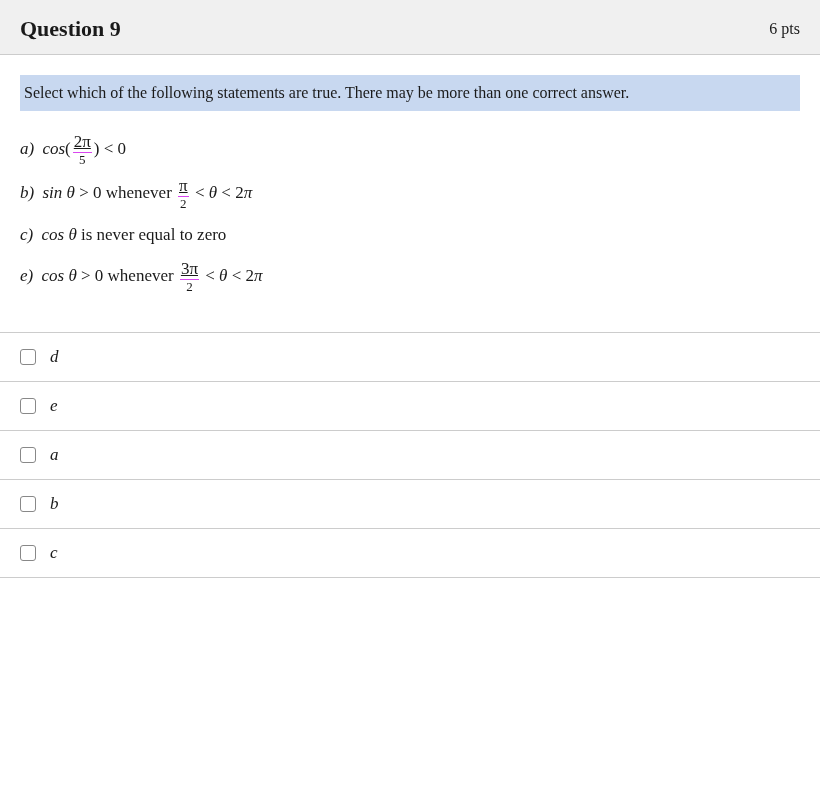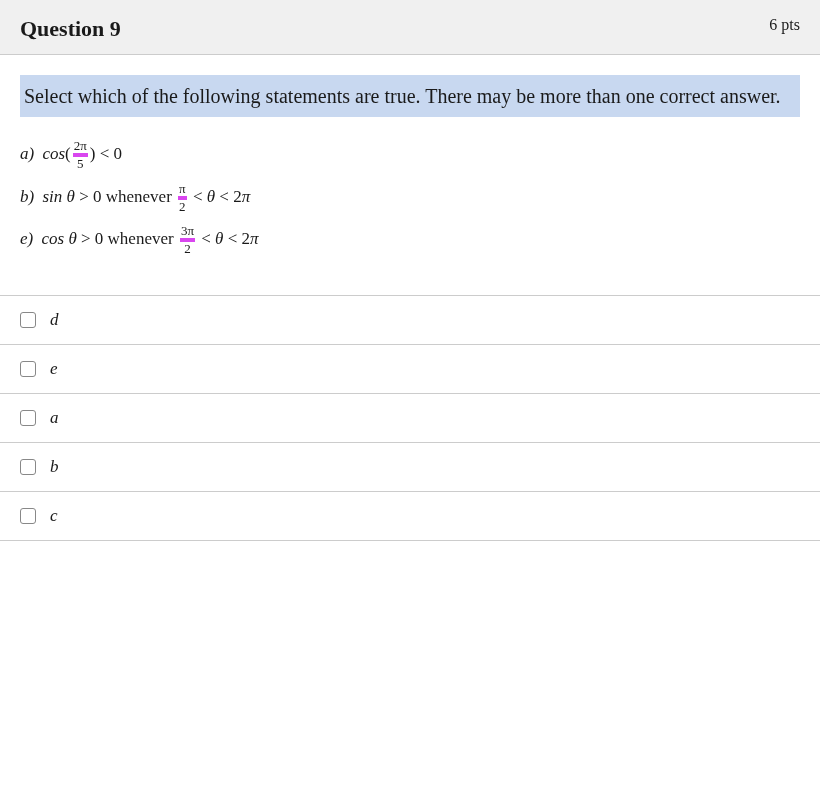--- a/index.html
+++ b/index.html
@@ -12,21 +12,21 @@
       font-family: Georgia, 'Times New Roman', serif;
       background: #ffffff;
       width: 820px;
       min-height: 786px;
       color: #1a1a1a;
     }
 
     .header {
       display: flex;
       justify-content: space-between;
-      align-items: flex-start;
+      align-items: center;
       padding: 16px 20px 12px 20px;
       background: #f0f0f0;
       border-bottom: 1px solid #cccccc;
     }
 
     .header-title {
       font-size: 22px;
       font-weight: bold;
       font-family: Georgia, serif;
     }
@@ -36,21 +36,21 @@
       font-family: Georgia, serif;
     }
 
     .question-body {
       padding: 20px 20px 10px 20px;
     }
 
     .instructions {
       background-color: #c8d8f0;
       padding: 6px 4px;
-      font-size: 20px;
+      font-size: 16px;
       line-height: 1.5;
       margin-bottom: 20px;
       font-family: Georgia, serif;
     }
 
     .statement {
       font-size: 17px;
       line-height: 1.7;
       margin-bottom: 6px;
       font-family: Georgia, serif;
@@ -69,23 +69,24 @@
     .fraction {
       display: inline-flex;
       flex-direction: column;
       align-items: center;
       vertical-align: middle;
       margin: 0 2px;
       line-height: 1.1;
     }
 
     .fraction .numer {
-      font-size: 13px;
-      border-bottom: 4px solid #d946ef;
+      font-size: 17px;
+      border-bottom: 1px solid #d946ef;
       padding: 0 1px;
+      text-decoration: underline;
     }
 
     .fraction .denom {
       font-size: 13px;
       padding: 0 1px;
     }
 
     .answer-options {
       margin-top: 20px;
     }
@@ -143,20 +144,24 @@
   <div class="statement">
     <span class="label">b)</span>
     <span class="math">sin θ</span> &gt; 0 whenever
     <span class="fraction">
         <span class="numer">π</span>
         <span class="denom">2</span>
       </span>
     &lt; <span class="math">θ</span> &lt; 2<span class="math">π</span>
   </div>
 
+  <div class="statement">
+    <span class="label">c)</span>
+    <span class="math">cos θ</span> is never equal to zero
+  </div>
 
 
   <div class="statement">
     <span class="label">e)</span>
     <span class="math">cos θ</span> &gt; 0 whenever
     <span class="fraction">
         <span class="numer">3π</span>
         <span class="denom">2</span>
       </span>
     &lt; <span class="math">θ</span> &lt; 2<span class="math">π</span>

